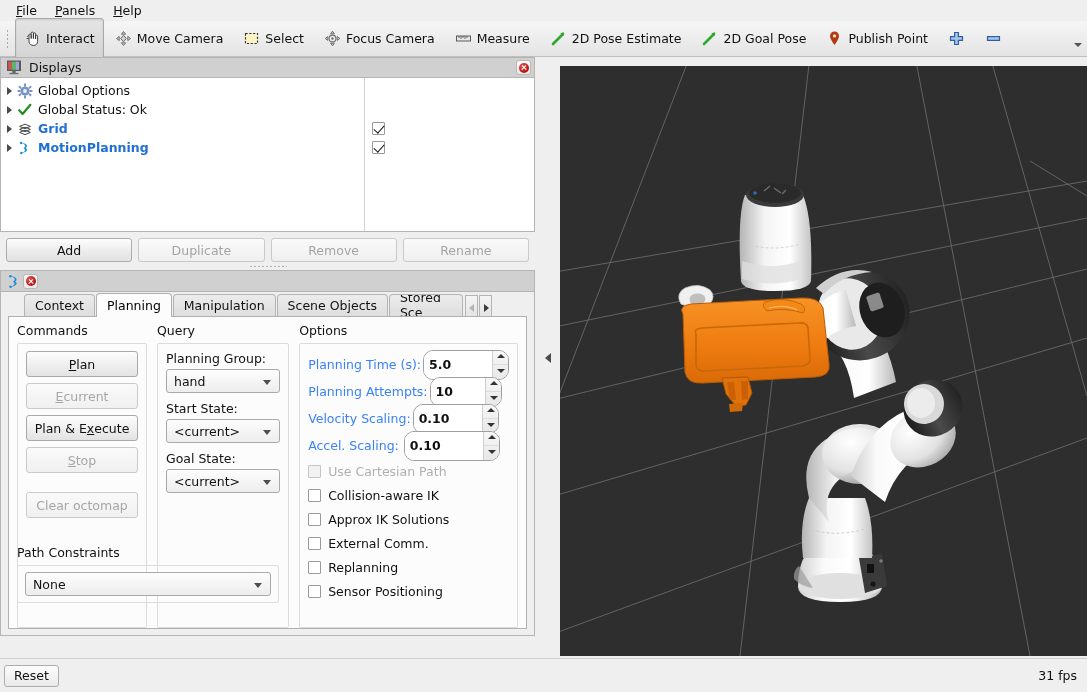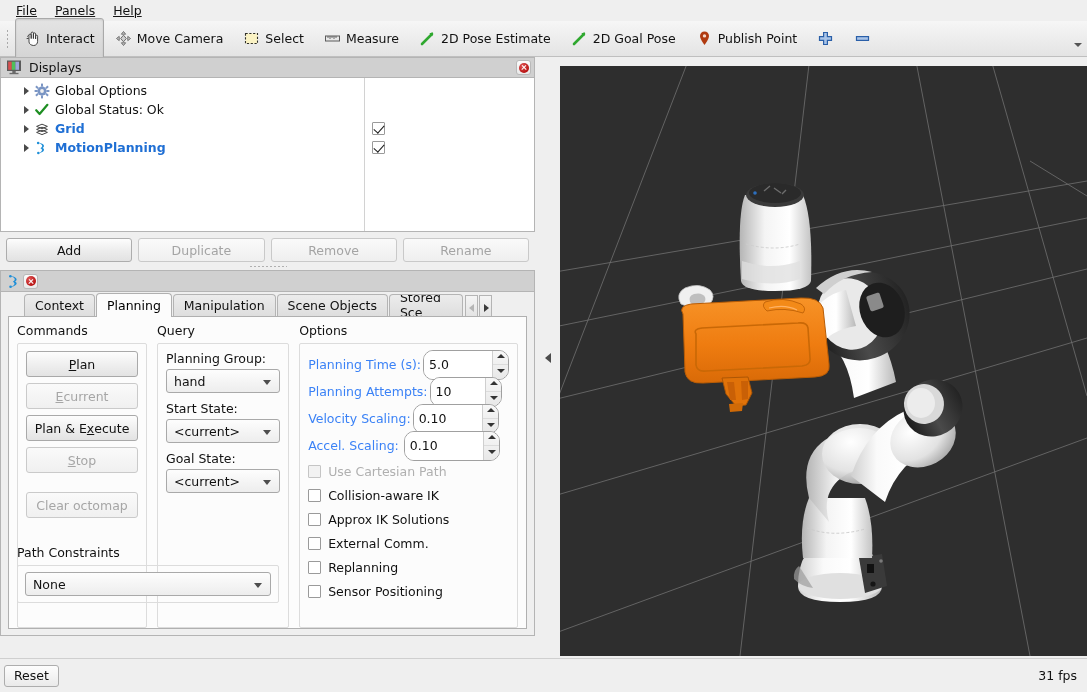--- a/index.html
+++ b/index.html
@@ -12,21 +12,21 @@
     font-size: 12px;
     color: #1a1a1a;
     -webkit-font-smoothing: antialiased;
   }
   #app { position: relative; width: 1087px; height: 692px; }
 
   
   .menubar {
     position: absolute; left: 0; top: 0; width: 1087px; height: 21px;
     background: #efefef;
-    display: flex; align-items: center; padding-left: 8px; gap: 2px; text-decoration: underline;
+    display: flex; align-items: center; padding-left: 8px; gap: 2px;
   }
   .menu-item {
     padding: 2px 8px; font-size: 12.5px; color: #111; cursor: default;
     line-height: 15px;
   }
   .mn { text-decoration: underline; }
 
   
   .toolbar {
     position: absolute; left: 0; top: 21px; width: 1087px; height: 36px;
@@ -91,21 +91,21 @@
 
   
   .displays-body {
     height: 155px; background: #fff;
     border: 1px solid #b4b4b4; display: flex; position: relative;
   }
   .tree-col { flex: 0 0 363px; padding-top: 3px; }
   .tree-sep { width: 1px; background: #d2d2d2; }
   .check-col { flex: 1; padding-top: 3px; }
   .tree-row {
-    height: 19px; display: flex; align-items: center; padding-left: 19px;
+    height: 19px; display: flex; align-items: center; padding-left: 2px;
     font-size: 12.5px; color: #111;
   }
   .tri {
     width: 14px; height: 14px; position: relative; flex: 0 0 14px;
   }
   .tri::after {
     content:""; position:absolute; left:4px; top:3.5px;
     border-top: 4px solid transparent; border-bottom: 4px solid transparent;
     border-left: 5px solid #4a4a4a;
   }
@@ -213,21 +213,21 @@
   .combo .arrow {
     position: absolute; right: 8px; top: 10px;
     border-left: 4px solid transparent; border-right: 4px solid transparent;
     border-top: 5px solid #4d4d4d;
   }
 
   .opt-row { display: flex; align-items: center; height: 27px; }
   .opt-lbl { font-size: 12.5px; color: #3b82f6; white-space: nowrap; }
   .spin {
     height: 30px; border: 1px solid #a0a0a0; background: #fff;
-    display: flex; align-items: stretch; border-radius: 10px; overflow: hidden;
+    display: flex; align-items: stretch; border-radius: 10px; overflow: hidden; font-weight: bold;
   }
   .spin .val {
     flex: 1; display: flex; align-items: center; padding-left: 5px;
     font-size: 12.5px; color: #111; background: #fff;
   }
   .spin .btns {
     width: 16px; border-left: 1px solid #cfcfcf;
     background: linear-gradient(to bottom,#f7f7f7,#e8e8e8);
     display: flex; flex-direction: column;
   }
@@ -315,20 +315,35 @@
 
     <div class="tb-btn">
       <span class="tb-ico">
         <svg width="17" height="17" viewBox="0 0 17 17">
           <rect x="2.5" y="3.5" width="12" height="10" fill="#fbf3c4" stroke="#30302a" stroke-width="1.1" stroke-dasharray="2.2 1.6"></rect>
         </svg>
       </span>
       <span>Select</span>
     </div>
 
+    <div class="tb-btn">
+      <span class="tb-ico">
+        <svg width="17" height="17" viewBox="0 0 17 17">
+          <g stroke="#6e6e6e" stroke-width="1" fill="#cfcfcf">
+            <polygon points="8.5,1.2 10.4,3.8 6.6,3.8"></polygon>
+            <polygon points="8.5,15.8 10.4,13.2 6.6,13.2"></polygon>
+            <polygon points="1.2,8.5 3.8,6.6 3.8,10.4"></polygon>
+            <polygon points="15.8,8.5 13.2,6.6 13.2,10.4"></polygon>
+          </g>
+          <circle cx="8.5" cy="8.5" r="3.4" fill="none" stroke="#6e6e6e" stroke-width="1.1"></circle>
+          <circle cx="8.5" cy="8.5" r="1.2" fill="#6e6e6e"></circle>
+        </svg>
+      </span>
+      <span>Focus Camera</span>
+    </div>
 
     <div class="tb-btn">
       <span class="tb-ico">
         <svg width="17" height="17" viewBox="0 0 17 17">
           <rect x="1.5" y="6" width="14" height="5" fill="#e8e8e8" stroke="#5a5a5a" stroke-width="1"></rect>
           <path d="M4 6 v2 M6 6 v3 M8 6 v2 M10 6 v3 M12 6 v2" stroke="#5a5a5a" stroke-width="0.9"></path>
         </svg>
       </span>
       <span>Measure</span>
     </div>

